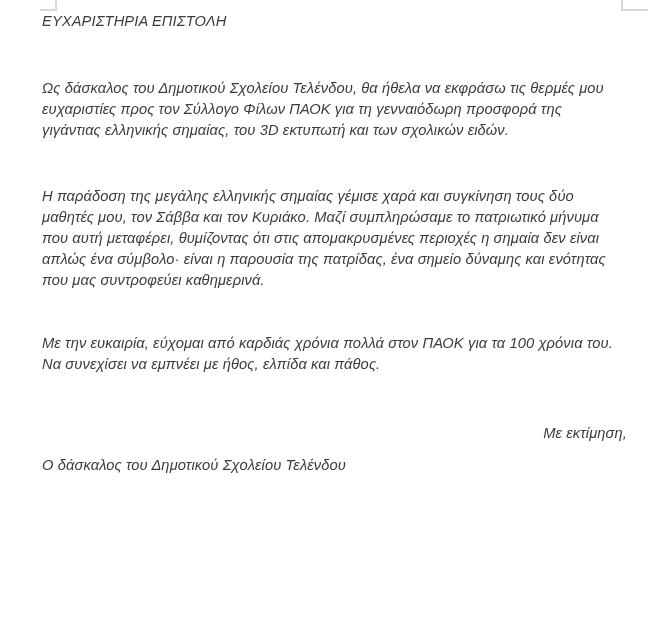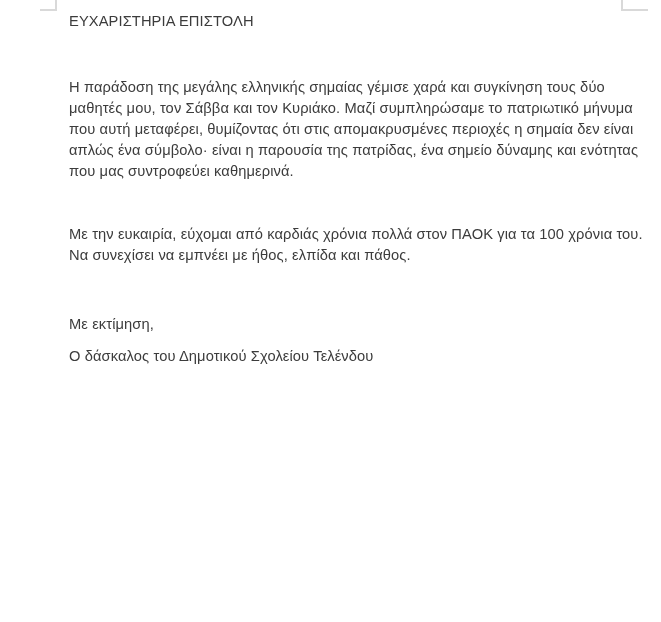--- a/index.html
+++ b/index.html
@@ -31,49 +31,53 @@
   .corner-mark.tr {
     left: 621px;
     width: 27px;
     border-left: 2px solid #d9d9d9;
     border-bottom: 2px solid #d9d9d9;
   }
 
   
   .content {
     position: absolute;
-    left: 69px;
+    left: 42px;
     top: 11px;
     width: 585px;
+    font-style: italic;
   }
   .content p {
     margin: 0;
     padding: 0;
     font-size: 14.7px;
     line-height: 21px;
     color: #3c3c3c;
     white-space: pre-line;
     letter-spacing: 0.1px;
   }
   .title   { margin-top: 0; }
   .para-1  { margin-top: 46px !important; }
   .para-2  { margin-top: 45px !important; }
   .para-3  { margin-top: 38px !important; }
   .para-4  { margin-top: 42px !important; }
-  .closing { margin-top: 48px !important; }
+  .closing { margin-top: 48px !important; text-align: right; }
   .signature { margin-top: 11px !important; }
 </style>
 </head>
 <body>
 
 <div class="corner-mark tl"></div>
 <div class="corner-mark tr"></div>
 
 <div class="content">
   <p class="title">ΕΥΧΑΡΙΣΤΗΡΙΑ ΕΠΙΣΤΟΛΗ</p>
+  <p class="para-1">Ως δάσκαλος του Δημοτικού Σχολείου Τελένδου, θα ήθελα να εκφράσω τις θερμές μου
+ευχαριστίες προς τον Σύλλογο Φίλων ΠΑΟΚ για τη γενναιόδωρη προσφορά της
+γιγάντιας ελληνικής σημαίας, του 3D εκτυπωτή και των σχολικών ειδών.</p>
   <p class="para-2">Η παράδοση της μεγάλης ελληνικής σημαίας γέμισε χαρά και συγκίνηση τους δύο
 μαθητές μου, τον Σάββα και τον Κυριάκο. Μαζί συμπληρώσαμε το πατριωτικό μήνυμα
 που αυτή μεταφέρει, θυμίζοντας ότι στις απομακρυσμένες περιοχές η σημαία δεν είναι
 απλώς ένα σύμβολο· είναι η παρουσία της πατρίδας, ένα σημείο δύναμης και ενότητας
 που μας συντροφεύει καθημερινά.</p>
   <p class="para-4">Με την ευκαιρία, εύχομαι από καρδιάς χρόνια πολλά στον ΠΑΟΚ για τα 100 χρόνια του.
 Να συνεχίσει να εμπνέει με ήθος, ελπίδα και πάθος.</p>
   <p class="closing">Με εκτίμηση,</p>
   <p class="signature">Ο δάσκαλος του Δημοτικού Σχολείου Τελένδου</p>
 </div>

